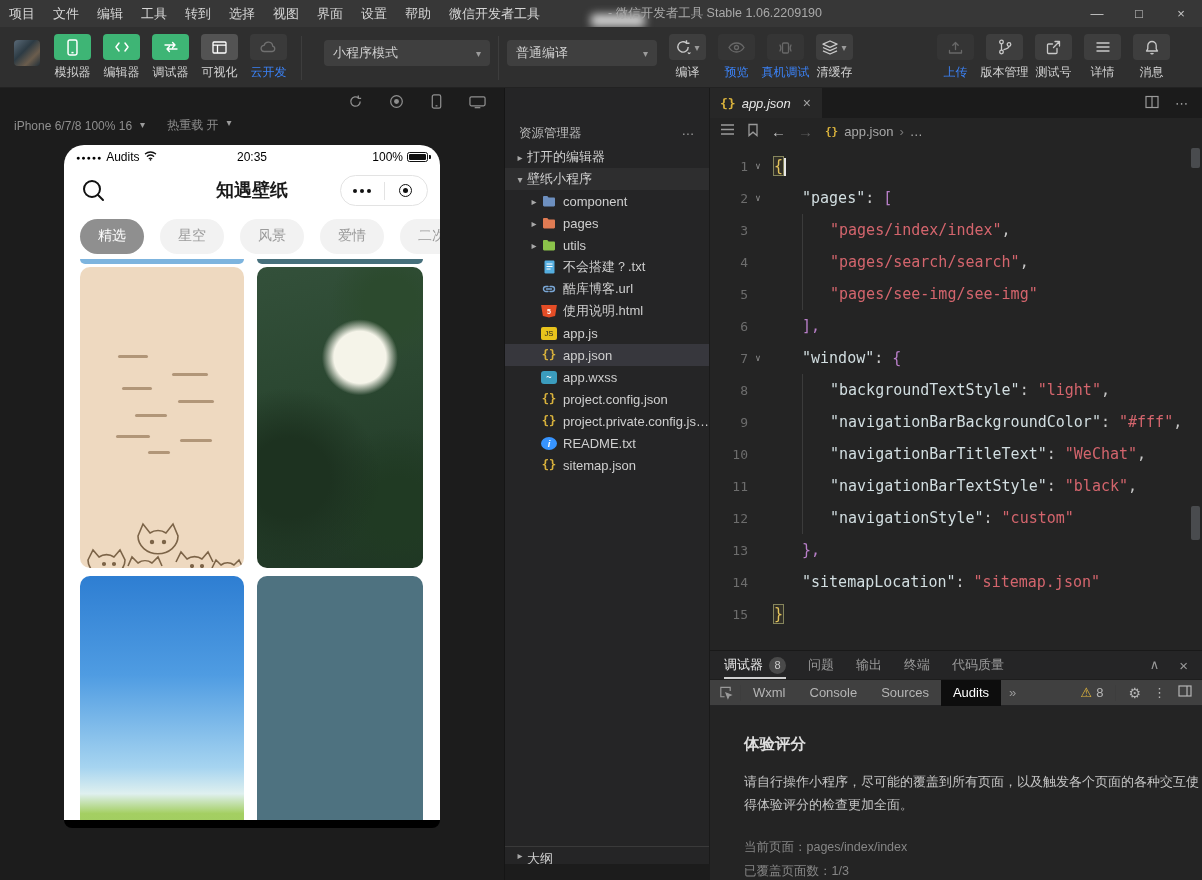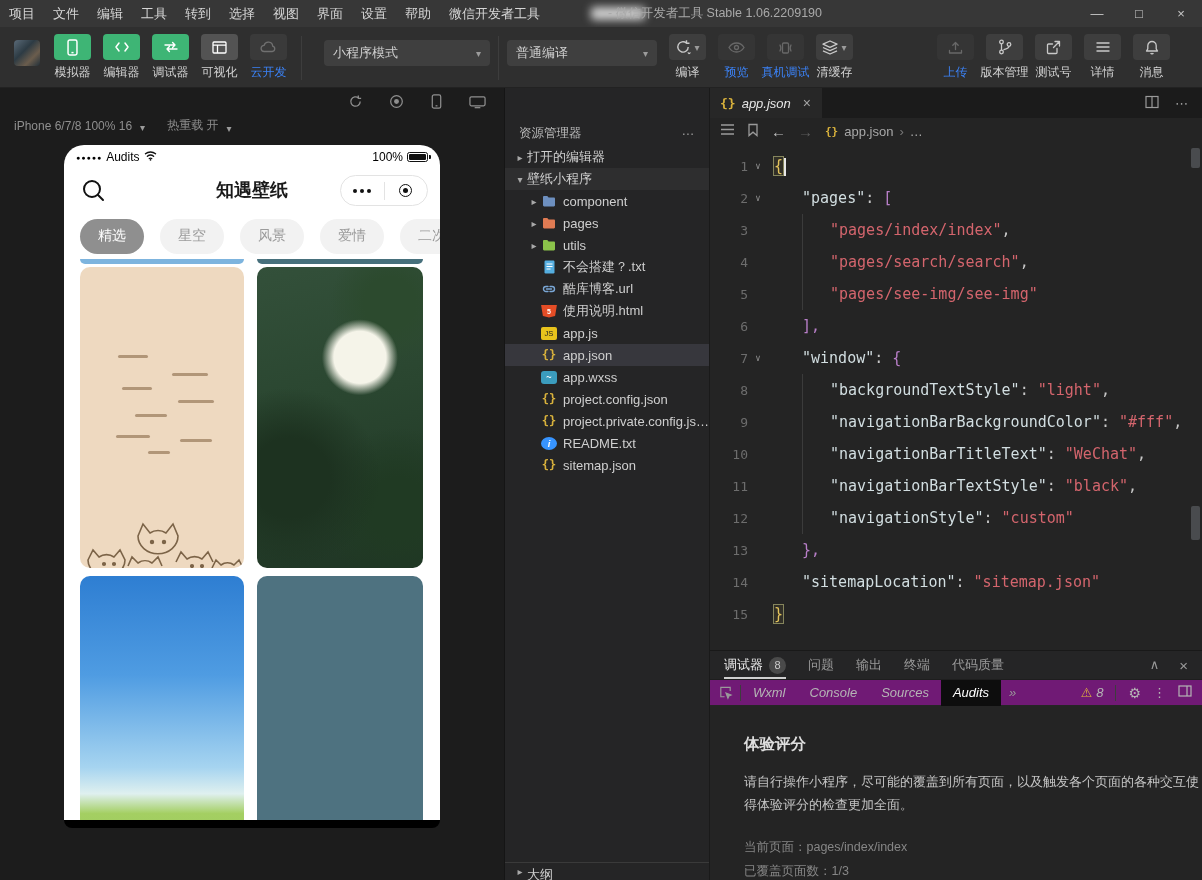--- a/index.html
+++ b/index.html
@@ -1,20 +1,20 @@
 <!DOCTYPE html>
 <html><head>
 <meta charset="utf-8">
 <style>
   * { margin:0; padding:0; box-sizing:border-box; }
   html,body { width:1202px; height:880px; overflow:hidden; }
   body { background:#1c1c1c; font-family:"Liberation Sans","DejaVu Sans",sans-serif; color:#ccc; position:relative; font-size:13px; }
 
   
-  #titlebar { position:absolute; left:0; top:0; width:1202px; height:27px; background:#373737; display:flex; align-items:center; }
+  #titlebar { position:absolute; left:0; top:0; width:1202px; height:27px; background:#373737; display:flex; align-items:flex-end; }
   .menu-item { padding:0 9px; font-size:13px; color:#d6d6d6; line-height:27px; cursor:default; }
   .redact { filter:blur(4px); border-radius:3px; }
   #tb-redact1 { width:54px; height:13px; background:#cfcfcf; margin-left:42px; }
   #win-title { position:absolute; left:608px; top:0; line-height:27px; font-size:12.5px; color:#a9a9a9; white-space:nowrap; }
   #win-controls { position:absolute; right:0; top:0; height:27px; display:flex; }
   .win-btn { width:42px; height:27px; display:flex; align-items:center; justify-content:center; color:#c9c9c9; font-size:13px; }
 
   
   #toolbar { position:absolute; left:0; top:27px; width:1202px; height:61px; background:#2f2f2f; border-bottom:1px solid #222; display:flex; align-items:flex-start; padding:7px 10px 0 10px; }
   #avatar { width:26px; height:26px; border-radius:4px; margin:6px 8px 0 4px;
@@ -32,21 +32,21 @@
   .tb-dd { height:26px; margin-top:6px; background:#3f3f3f; border-radius:4px; display:flex; align-items:center; justify-content:space-between; padding:0 9px; font-size:13px; color:#cfcfcf; }
   #dd-mode { width:166px; margin-left:14px; }
   #dd-compile { width:150px; }
   .caret { color:#9b9b9b; font-size:10px; margin-left:8px; }
   #tb-right { margin-left:auto; display:flex; margin-right:16px; }
   .tb-btn svg { display:block; }
 
   
   #sim-panel { position:absolute; left:0; top:88px; width:505px; bottom:0; background:#1c1c1c; border-right:1px solid #151515; }
   #sim-toolbar { height:30px; display:flex; align-items:center; padding:0 14px; color:#8f8f8f; font-size:12px; }
-  .sim-dd { display:flex; align-items:flex-end; white-space:nowrap;margin-top:45px; }
+  .sim-dd { display:flex; align-items:flex-start; white-space:nowrap;margin-top:45px; }
   #sim-icons { margin-left:auto; display:flex; gap:26px; align-items:center; padding-right:4px; color:#8f8f8f; }
 
   #phone { position:absolute; left:64px; top:57px; width:376px; height:683px; background:#000; border-radius:22px 22px 8px 8px; }
   #screen { position:absolute; left:0; right:0; top:0; bottom:8px; background:#fff; border-radius:20px 20px 0 0; overflow:hidden; color:#000; }
 
   #statusbar { height:24px; display:flex; align-items:center; padding:0 12px; font-size:12px; color:#000; position:relative; }
   #sb-left { display:flex; align-items:center; gap:4px; }
   #sb-dots { font-size:7px; letter-spacing:1px; }
   #sb-time { position:absolute; left:0; right:0; text-align:center; }
   #sb-right { margin-left:auto; display:flex; align-items:center; gap:4px; z-index:1; }
@@ -85,21 +85,21 @@
           background:radial-gradient(circle at 45% 96%, #3f9032 0 26px, transparent 42px),
                      radial-gradient(circle at 22% 99%, #49a038 0 18px, transparent 30px),
                      radial-gradient(circle at 72% 100%, #55ab40 0 14px, transparent 24px),
                      linear-gradient(180deg,#2e7ed2 0%,#4f9ce2 30%,#a6d4f0 58%,#dff0ef 66%,#a4cf62 72%,#8ec254 100%); }
   #img4 { left:193px; top:317px; width:166px; height:330px; background:#4e7280; }
   
   .scribble { position:absolute; height:3px; background:#9c7f60; opacity:.75; border-radius:2px; }
   #img1 svg { position:absolute; left:0; bottom:-2px; }
 
   
-  #explorer { position:absolute; left:505px; top:88px; width:205px; bottom:0; background:#252526; border-right:1px solid #1a1a1a; overflow:hidden; }
+  #explorer { position:absolute; left:505px; top:88px; width:205px; bottom:16px; background:#252526; border-right:1px solid #1a1a1a; overflow:hidden; }
   #exp-header { height:26px; margin-top:32px; display:flex; align-items:center; justify-content:space-between; padding:0 14px; font-size:12.5px; color:#bbb; }
   #exp-more { color:#9a9a9a; letter-spacing:1px; }
   .exp-row { height:22px; display:flex; align-items:center; font-size:13px; color:#cfcfcf; white-space:nowrap; overflow:hidden; padding-left:8px; }
   .exp-row .arrow { width:14px; color:#a9a9a9; font-size:10px; text-align:center; flex:0 0 14px; }
   .exp-row.child { padding-left:22px; }
   .exp-row.file { padding-left:36px; }
   .exp-row.selected { background:#37373d; }
   .exp-row.hl { background:rgba(255,255,255,.045); }
   .fic { width:16px; height:16px; margin-right:6px; flex:0 0 16px; display:flex; align-items:center; justify-content:center; font-size:10px; }
   .fic svg { display:block; }
@@ -135,21 +135,21 @@
   .cursor { display:inline-block; width:1.5px; height:18px; background:#e8e8e8; vertical-align:middle; margin-left:1px; }
   .sb-mark { position:absolute; right:2px; width:9px; background:#5d6166; opacity:.65; border-radius:2px; }
 
   
   #panel { position:absolute; left:710px; top:650px; right:0; bottom:0; background:#252526; border-top:1px solid #191919; }
   #panel-tabs { height:28px; display:flex; align-items:center; padding:0 14px; gap:22px; font-size:13px; color:#9a9a9a; }
   .ptab { height:28px; display:flex; align-items:center; gap:6px; }
   .ptab.active { color:#eaeaea; box-shadow:inset 0 -2px 0 #cfcfcf; }
   .pbadge { width:17px; height:17px; border-radius:50%; background:#4a4a4a; color:#ccc; font-size:11px; display:flex; align-items:center; justify-content:center; }
   #panel-tab-icons { margin-left:auto; display:flex; gap:20px; color:#9a9a9a; font-size:13px; }
-  #devtools-bar { height:26px; background:#701a75; border-top:1px solid #1e1e1e; display:flex; align-items:center; font-size:13px; color:#b5b5b5;font-style:italic; }
+  #devtools-bar { height:26px; background:#404040; border-top:1px solid #1e1e1e; display:flex; align-items:center; font-size:13px; color:#b5b5b5; }
   #inspect { width:30px; display:flex; justify-content:center; color:#9a9a9a; }
   .dt-sep { width:1px; height:16px; background:#3d3d3d; }
   .dtab { padding:0 12px; height:26px; display:flex; align-items:center; }
   .dtab.active { background:#0d0d0d; color:#fff; }
   #dt-more { padding:0 8px; color:#9a9a9a; }
   #dt-right { margin-left:auto; display:flex; align-items:center; gap:12px; padding-right:10px; }
   #warn { display:flex; align-items:center; gap:4px; }
   #warn .tri { color:#e6b93c; font-size:13px; }
   #audits { padding:28px 0 0 34px; background:#242424; position:absolute; left:0; right:0; top:55px; bottom:0; }
   #audits h2 { font-size:15.5px; font-weight:bold; color:#dedede; margin-bottom:16px; }
@@ -368,20 +368,21 @@
         <div id="sb-left">
           <span id="sb-dots">●●●●●</span>
           <span>Audits</span>
           <span><svg width="13" height="11" viewBox="0 0 14 12" fill="none" stroke="#111" stroke-width="1.5" stroke-linecap="round">
                 <path d="M1.5 4.2a8.5 8.5 0 0 1 11 0"></path>
                 <path d="M3.6 6.8a5.3 5.3 0 0 1 6.8 0"></path>
                 <path d="M5.7 9.3a2.4 2.4 0 0 1 2.6 0"></path>
                 <circle cx="7" cy="10.8" r="0.9" fill="#111" stroke="none"></circle>
               </svg></span>
         </div>
+        <span id="sb-time">20:35</span>
         <div id="sb-right">
           <span>100%</span>
           <span class="batt"></span>
         </div>
       </div>
       <div id="navrow">
         <span id="search-ic"><svg width="27" height="27" viewBox="0 0 27 27" fill="none" stroke="#111" stroke-width="2">
               <circle cx="12" cy="12" r="8"></circle>
               <path d="M18 18l5 5" stroke-linecap="round"></path>
             </svg></span>

